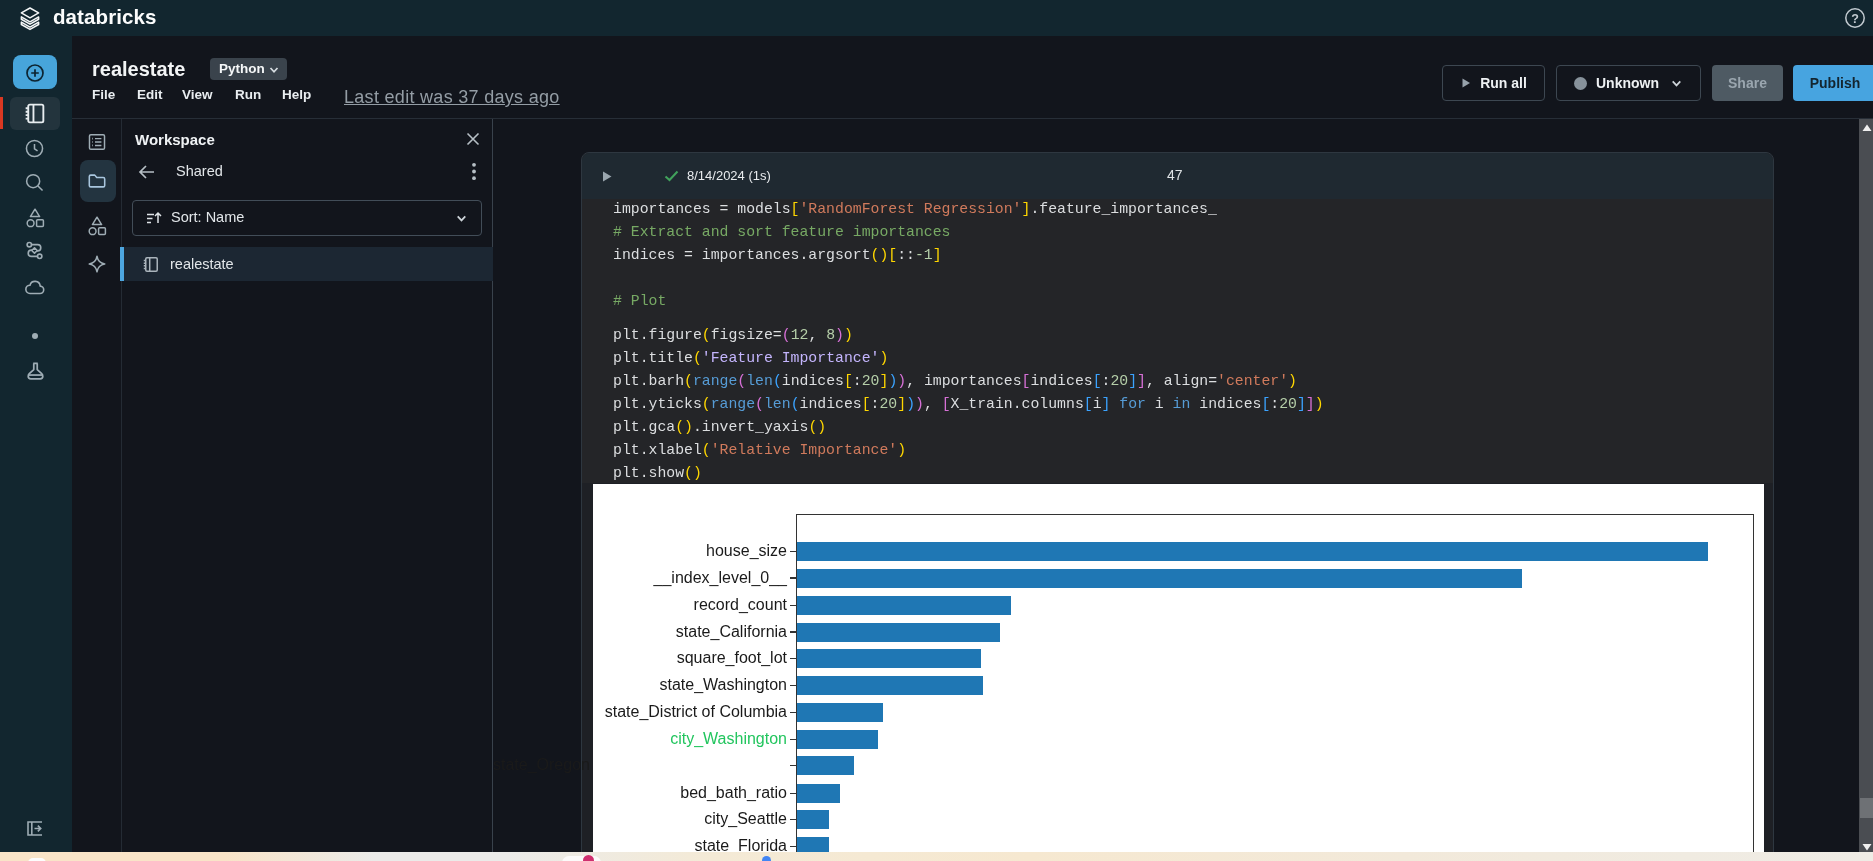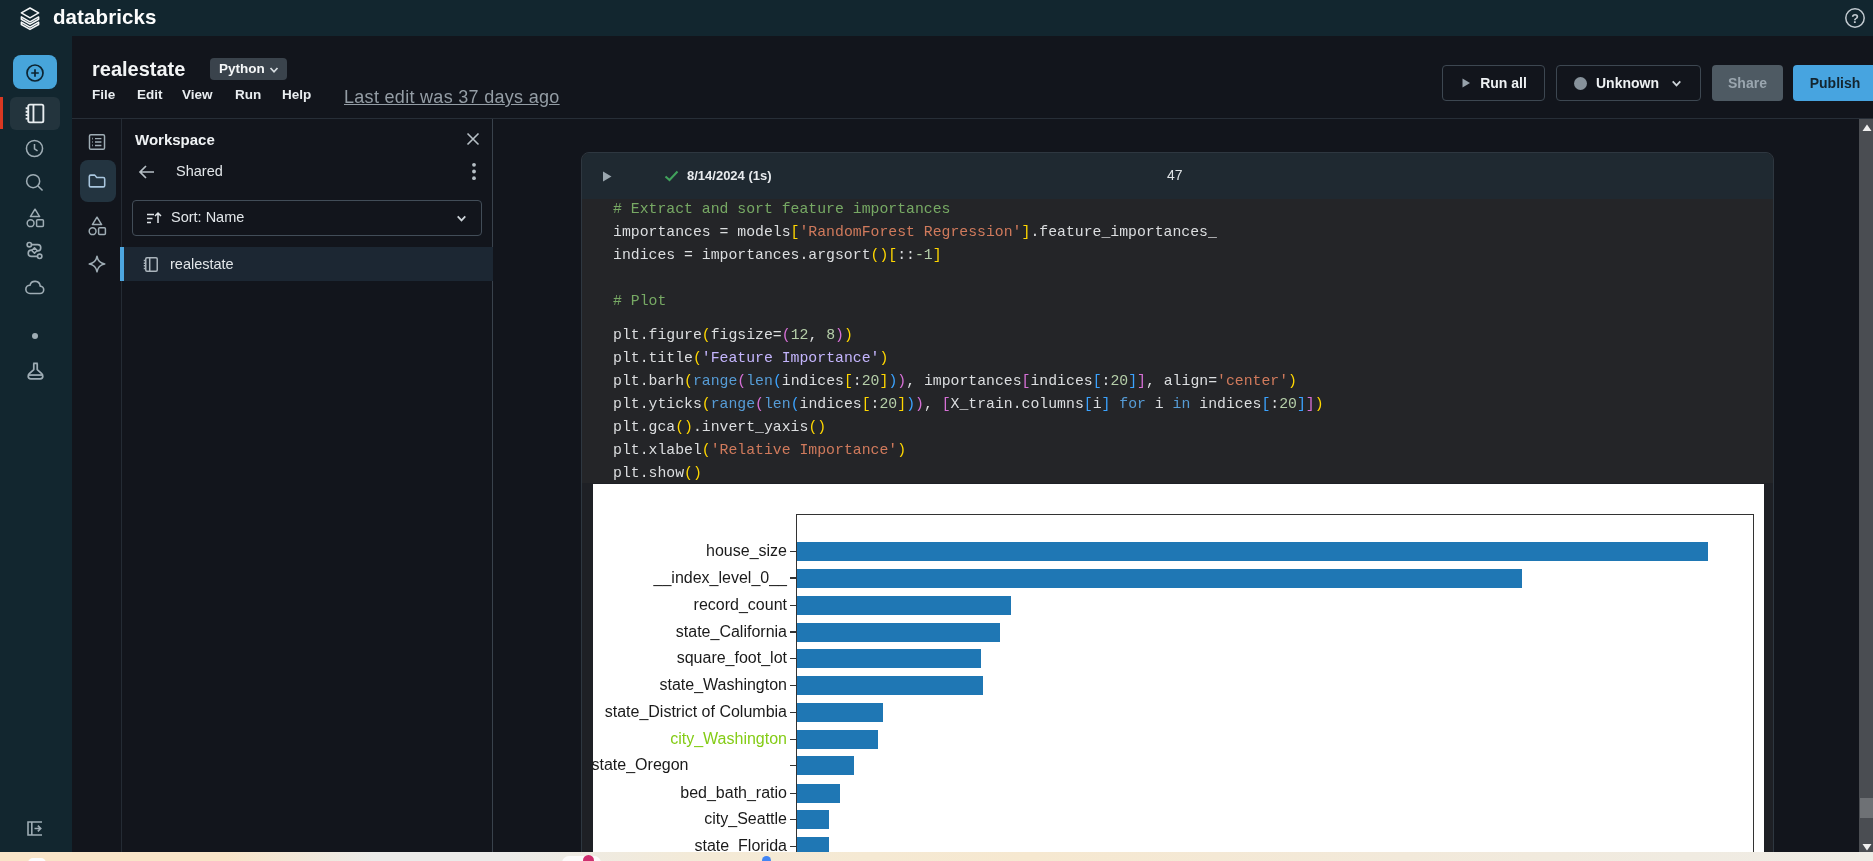--- a/index.html
+++ b/index.html
@@ -162,26 +162,26 @@
 </div>
 <div id="canvas">
 <div class="abs" style="left:88px;top:33px;width:1193px;height:1200px;border:1px solid #2e3740;border-radius:8px 8px 0 0;background:#242528;">
 <div class="abs" style="left:0;top:0;width:100%;height:46px;background:#1f2931;border-radius:8px 8px 0 0;"></div>
 <svg class="ic" style="left:19px;top:17px" width="12" height="13" viewBox="0 0 12 13">
         <path d="M2 1.5 L10.5 6.5 L2 11.5 Z" fill="#9aa6ae"></path>
       </svg>
 <svg class="ic" style="left:82px;top:17px" width="15" height="12" viewBox="0 0 15 12" fill="none" stroke="#41a25c" stroke-width="2">
         <path d="M1.5 6.5 L5.5 10 L13.5 1.5"></path>
       </svg>
-<div class="abs" style="left:105px;top:15px;font-size:13px;font-weight:bold;color:#e8ebee;">8/14/2024 (1s)</div>
+<div class="abs" style="left:105px;top:15px;font-size:13px;font-weight:normal;color:#e8ebee;">8/14/2024 (1s)</div>
 <div class="abs" style="left:585px;top:14px;font-size:14px;color:#dfe3e6;">47</div>
 </div>
 <div class="abs mono" style="left:120px;top:79px;font-size:14.8px;line-height:23px;">
+      <div style="height:23px;white-space:pre;"><span style="color:#dcdee0">importances = models</span><span style="color:#ffd700">[</span><span style="color:#d07a5c">'RandomForest Regression'</span><span style="color:#ffd700">]</span><span style="color:#dcdee0">.feature_importances_</span></div>
       <div style="height:23px;white-space:pre;"><span style="color:#77a964"># Extract and sort feature importances</span></div>
-      <div style="height:23px;white-space:pre;"><span style="color:#dcdee0">importances = models</span><span style="color:#ffd700">[</span><span style="color:#d07a5c">'RandomForest Regression'</span><span style="color:#ffd700">]</span><span style="color:#dcdee0">.feature_importances_</span></div>
       <div style="height:23px;white-space:pre;"><span style="color:#dcdee0">indices = importances.argsort</span><span style="color:#ffd700">()[</span><span style="color:#dcdee0">::</span><span style="color:#b5cea8">-1</span><span style="color:#ffd700">]</span></div>
       <div style="height:23px;white-space:pre;"></div>
       <div style="height:23px;white-space:pre;"><span style="color:#77a964"># Plot</span></div>
       <div style="height:23px;white-space:pre;margin-top:11px;"><span style="color:#dcdee0">plt.figure</span><span style="color:#ffd700">(</span><span style="color:#dcdee0">figsize=</span><span style="color:#d670d6">(</span><span style="color:#b5cea8">12</span><span style="color:#dcdee0">, </span><span style="color:#b5cea8">8</span><span style="color:#d670d6">)</span><span style="color:#ffd700">)</span></div>
       <div style="height:23px;white-space:pre;"><span style="color:#dcdee0">plt.title</span><span style="color:#ffd700">(</span><span style="color:#c4b5fd">'Feature Importance'</span><span style="color:#ffd700">)</span></div>
       <div style="height:23px;white-space:pre;"><span style="color:#dcdee0">plt.barh</span><span style="color:#ffd700">(</span><span style="color:#569cd6">range</span><span style="color:#d670d6">(</span><span style="color:#569cd6">len</span><span style="color:#3ba3ff">(</span><span style="color:#dcdee0">indices</span><span style="color:#ffd700">[</span><span style="color:#dcdee0">:</span><span style="color:#b5cea8">20</span><span style="color:#ffd700">]</span><span style="color:#3ba3ff">)</span><span style="color:#d670d6">)</span><span style="color:#dcdee0">, importances</span><span style="color:#d670d6">[</span><span style="color:#dcdee0">indices</span><span style="color:#3ba3ff">[</span><span style="color:#dcdee0">:</span><span style="color:#b5cea8">20</span><span style="color:#3ba3ff">]</span><span style="color:#d670d6">]</span><span style="color:#dcdee0">, align=</span><span style="color:#d07a5c">'center'</span><span style="color:#ffd700">)</span></div>
       <div style="height:23px;white-space:pre;"><span style="color:#dcdee0">plt.yticks</span><span style="color:#ffd700">(</span><span style="color:#569cd6">range</span><span style="color:#d670d6">(</span><span style="color:#569cd6">len</span><span style="color:#3ba3ff">(</span><span style="color:#dcdee0">indices</span><span style="color:#ffd700">[</span><span style="color:#dcdee0">:</span><span style="color:#b5cea8">20</span><span style="color:#ffd700">]</span><span style="color:#3ba3ff">)</span><span style="color:#d670d6">)</span><span style="color:#dcdee0">, </span><span style="color:#d670d6">[</span><span style="color:#dcdee0">X_train.columns</span><span style="color:#3ba3ff">[</span><span style="color:#dcdee0">i</span><span style="color:#3ba3ff">]</span><span style="color:#dcdee0"> </span><span style="color:#569cd6">for</span><span style="color:#dcdee0"> i </span><span style="color:#569cd6">in</span><span style="color:#dcdee0"> indices</span><span style="color:#3ba3ff">[</span><span style="color:#dcdee0">:</span><span style="color:#b5cea8">20</span><span style="color:#3ba3ff">]</span><span style="color:#d670d6">]</span><span style="color:#ffd700">)</span></div>
       <div style="height:23px;white-space:pre;"><span style="color:#dcdee0">plt.gca</span><span style="color:#ffd700">()</span><span style="color:#dcdee0">.invert_yaxis</span><span style="color:#ffd700">()</span></div>
       <div style="height:23px;white-space:pre;"><span style="color:#dcdee0">plt.xlabel</span><span style="color:#ffd700">(</span><span style="color:#d07a5c">'Relative Importance'</span><span style="color:#ffd700">)</span></div>
       <div style="height:23px;white-space:pre;"><span style="color:#dcdee0">plt.show</span><span style="color:#ffd700">()</span></div>
@@ -205,24 +205,24 @@
     <div class="abs" style="left:297px;top:539.0px;width:6px;height:1.2px;background:#333;"></div>
     <div class="abs" style="left:0px;top:530.1px;width:294px;text-align:right;font-size:16px;color:#1a1a1a;">square_foot_lot</div>
     <div class="abs" style="left:304px;top:557.4px;width:186px;height:19px;background:#1f77b4;"></div>
     <div class="abs" style="left:297px;top:566.3px;width:6px;height:1.2px;background:#333;"></div>
     <div class="abs" style="left:0px;top:557.4px;width:294px;text-align:right;font-size:16px;color:#1a1a1a;">state_Washington</div>
     <div class="abs" style="left:304px;top:584.1px;width:86px;height:19px;background:#1f77b4;"></div>
     <div class="abs" style="left:297px;top:593.0px;width:6px;height:1.2px;background:#333;"></div>
     <div class="abs" style="left:0px;top:584.1px;width:294px;text-align:right;font-size:16px;color:#1a1a1a;">state_District of Columbia</div>
     <div class="abs" style="left:304px;top:610.7px;width:81px;height:19px;background:#1f77b4;"></div>
     <div class="abs" style="left:297px;top:619.6px;width:6px;height:1.2px;background:#333;"></div>
-    <div class="abs" style="left:0px;top:610.7px;width:294px;text-align:right;font-size:16px;color:#84cc16;">city_Washington</div>
+    <div class="abs" style="left:0px;top:610.7px;width:294px;text-align:right;font-size:16px;color:#22c55e;">city_Washington</div>
     <div class="abs" style="left:304px;top:637.3px;width:57px;height:19px;background:#1f77b4;"></div>
     <div class="abs" style="left:297px;top:646.2px;width:6px;height:1.2px;background:#333;"></div>
-    <div class="abs" style="left:0px;top:637.3px;width:294px;text-align:center;font-size:16px;color:#1a1a1a;">state_Oregon</div>
+    <div class="abs" style="left:0px;top:637.3px;width:294px;text-align:left;font-size:16px;color:#1a1a1a;">state_Oregon</div>
     <div class="abs" style="left:304px;top:664.6px;width:43px;height:19px;background:#1f77b4;"></div>
     <div class="abs" style="left:297px;top:673.5px;width:6px;height:1.2px;background:#333;"></div>
     <div class="abs" style="left:0px;top:664.6px;width:294px;text-align:right;font-size:16px;color:#1a1a1a;">bed_bath_ratio</div>
     <div class="abs" style="left:304px;top:691.3px;width:32px;height:19px;background:#1f77b4;"></div>
     <div class="abs" style="left:297px;top:700.2px;width:6px;height:1.2px;background:#333;"></div>
     <div class="abs" style="left:0px;top:691.3px;width:294px;text-align:right;font-size:16px;color:#1a1a1a;">city_Seattle</div>
     <div class="abs" style="left:304px;top:717.9px;width:32px;height:19px;background:#1f77b4;"></div>
     <div class="abs" style="left:297px;top:726.8px;width:6px;height:1.2px;background:#333;"></div>
     <div class="abs" style="left:0px;top:717.9px;width:294px;text-align:right;font-size:16px;color:#1a1a1a;">state_Florida</div>
 </div>

